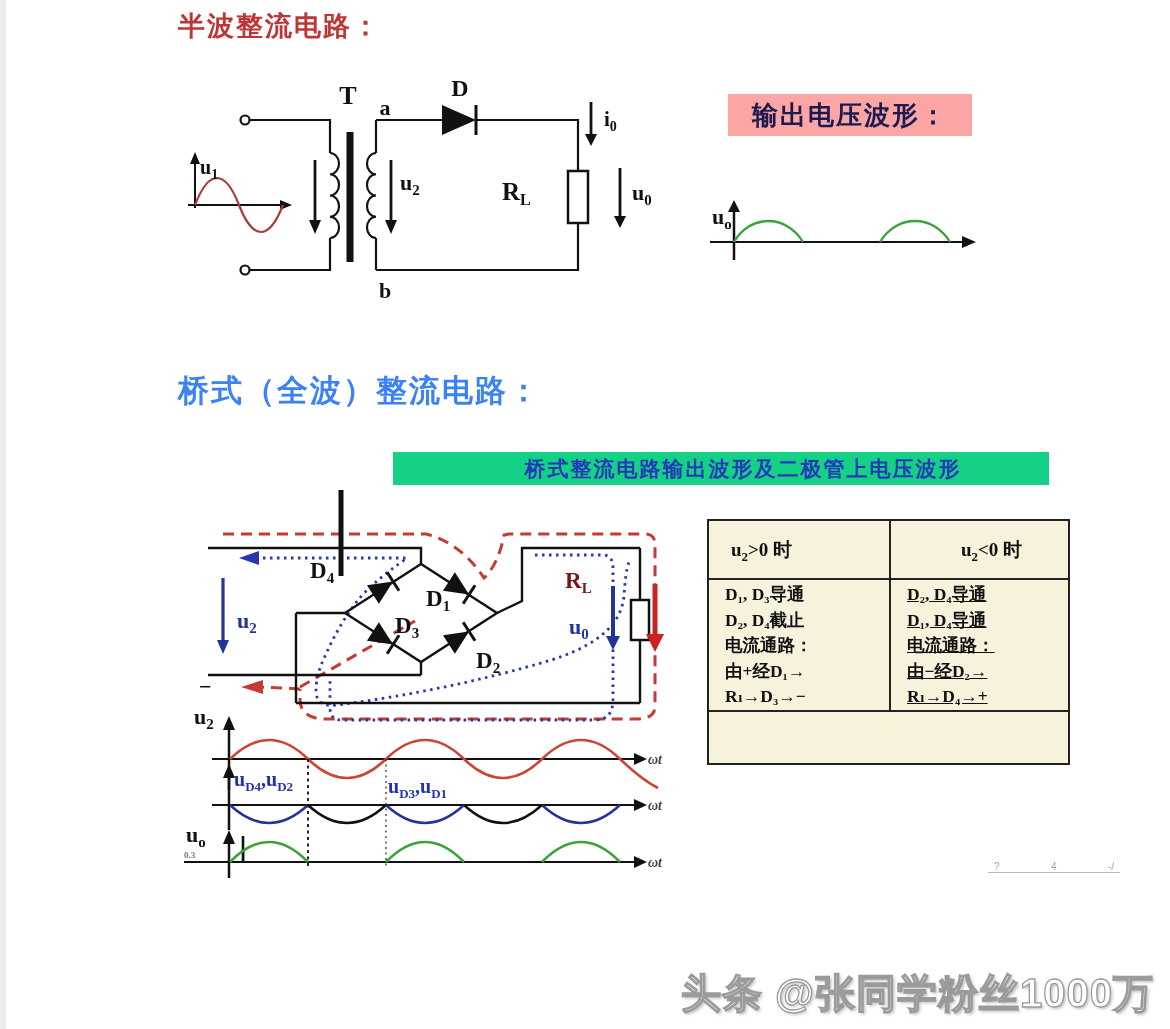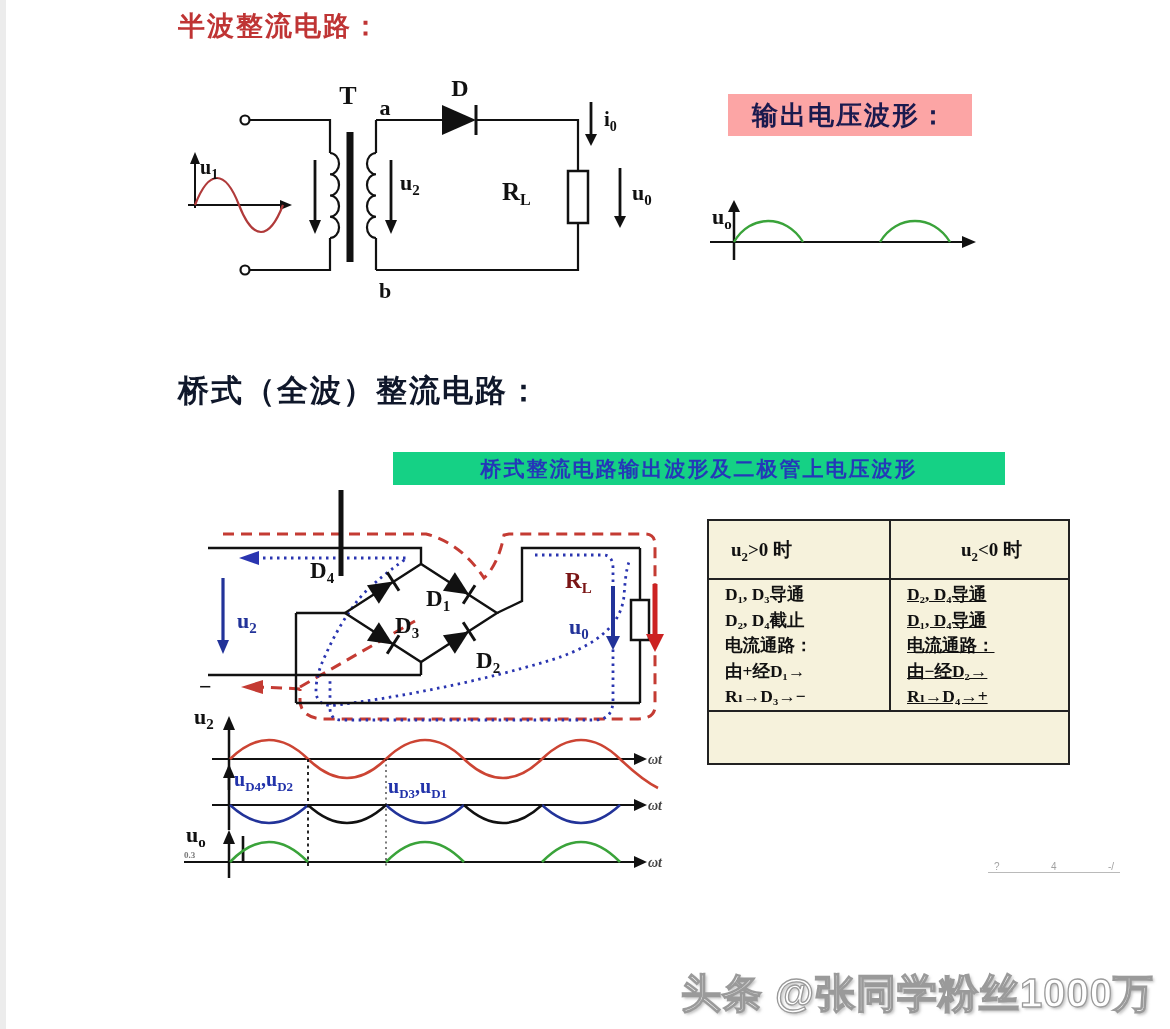--- a/index.html
+++ b/index.html
@@ -1,24 +1,24 @@
 <!DOCTYPE html>
 <html><head>
 <meta charset="utf-8">
 <style>
   html,body{margin:0;padding:0;background:#fff;}
   .stage{position:relative;width:1170px;height:1029px;background:#ffffff;overflow:hidden;
          font-family:"Liberation Sans","DejaVu Sans",sans-serif;}
   .left-strip{position:absolute;left:0;top:0;width:6px;height:1029px;background:#ececec;}
   .title1{position:absolute;left:178px;top:8px;font-size:27px;font-weight:700;color:#bf3434;letter-spacing:2px;}
-  .title2{position:absolute;left:178px;top:370px;font-size:31px;font-weight:700;color:#0f172a;letter-spacing:2px;}
+  .title2{position:absolute;left:178px;top:370px;font-size:31px;font-weight:700;color:#3b82f6;letter-spacing:2px;}
   .cyan-box{position:absolute;left:728px;top:94px;width:244px;height:42px;background:#fca5a5;
             color:#1a1a4e;font-size:26px;font-weight:700;display:flex;align-items:center;justify-content:center;letter-spacing:2px;}
   .banner{position:absolute;left:393px;top:452px;width:612px;height:33px;background:#15d185;
-          color:#2438b8;font-size:21px;font-weight:700;display:flex;align-items:center;justify-content:center;letter-spacing:2px;}
+          color:#2438b8;font-size:21px;font-weight:700;display:flex;align-items:center;justify-content:center;letter-spacing:2px;padding-left:44px;}
   svg text{font-family:"Liberation Serif","DejaVu Serif",serif;font-weight:bold;}
   .tbl{position:absolute;left:707px;top:519px;width:363px;height:246px;background:#f6f2dc;
        border:2px solid #222;box-sizing:border-box;font-family:"Liberation Serif","DejaVu Serif",serif;padding-left:28px;}
   .tbl .divider{position:absolute;left:180px;top:0;width:2px;height:189px;background:#222;}
   .tbl .hline1{position:absolute;left:0;top:57px;width:100%;height:2px;background:#222;}
   .tbl .hline2{position:absolute;left:0;top:189px;width:100%;height:2px;background:#222;}
   .tbl .hcell{position:absolute;top:0;height:57px;line-height:57px;font-size:19px;font-weight:700;color:#111;padding-left:22px;box-sizing:border-box;}
   .tbl .hcell.c1{left:0;width:180px;}
   .tbl .hcell.c2{left:182px;width:179px;text-align:center;}
   .tbl .bcell{position:absolute;top:61px;font-size:17.5px;font-weight:600;color:#111;line-height:25.5px;padding-left:16px;box-sizing:border-box;}

